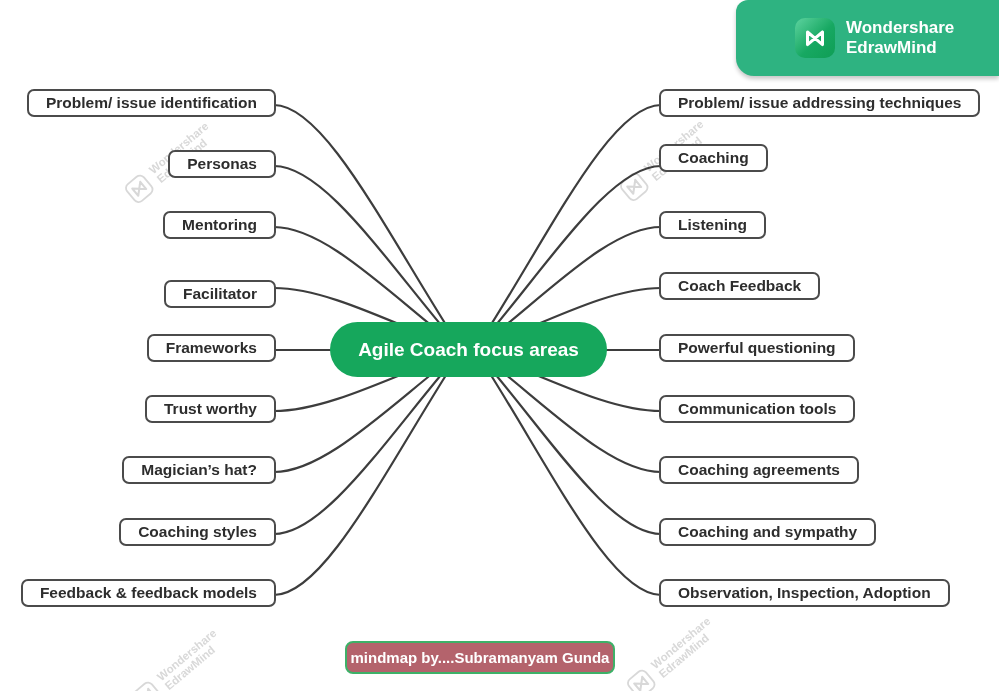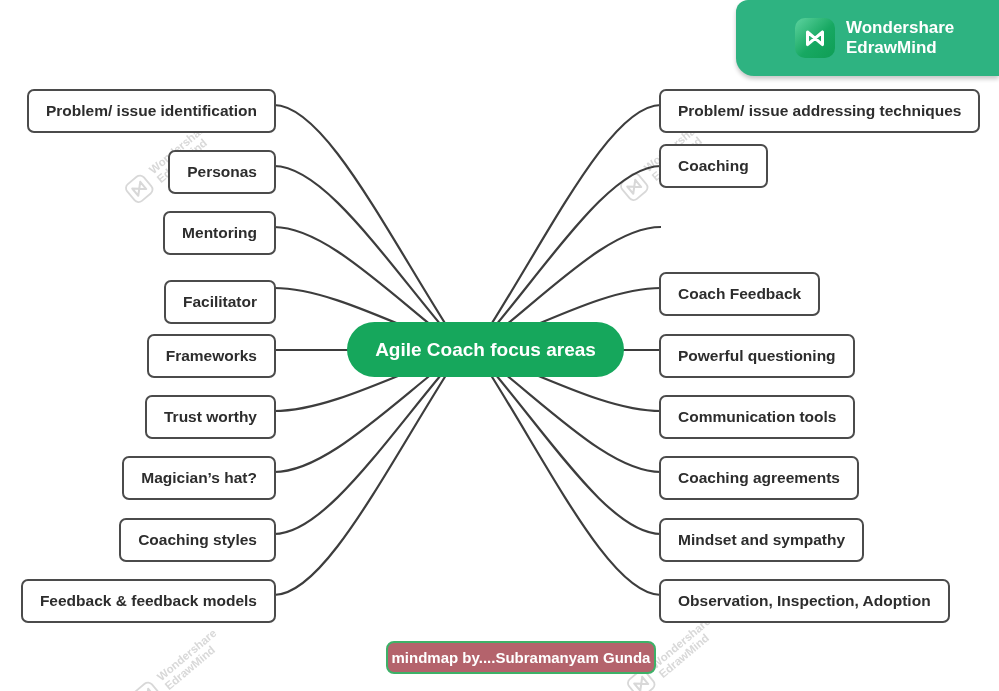--- a/index.html
+++ b/index.html
@@ -3,36 +3,36 @@
 <meta charset="utf-8">
 <style>
   html,body{margin:0;padding:0;background:#ffffff;font-family:"Liberation Sans",sans-serif;}
   #stage{position:relative;width:999px;height:691px;background:#ffffff;overflow:hidden;}
 
   
   #edges{position:absolute;left:0;top:0;width:999px;height:691px;z-index:1;}
   #edges path{fill:none;stroke:var(--edge,#3d3d3d);stroke-width:2.2;}
 
   
-  .topic{position:absolute;z-index:2;box-sizing:border-box;height:44px;display:flex;align-items:center;
+  .topic{position:absolute;z-index:2;box-sizing:border-box;height:16px;display:flex;align-items:center;
          background:var(--node-bg,#fff);border:2px solid var(--node-border,#4b4b4b);border-radius:7px;
-         padding:0 17px;font-size:15.5px;font-weight:bold;color:var(--node-text,#2d2d2d);white-space:nowrap;}
+         padding:12px 17px;font-size:15.5px;font-weight:bold;color:var(--node-text,#2d2d2d);white-space:nowrap;}
   .topic-left{right:723px;}
   .topic-right{left:659px;}
 
   
-  .central{position:absolute;z-index:3;left:347px;top:322px;width:277px;height:55px;
+  .central{position:absolute;z-index:3;left:330px;top:322px;width:277px;height:55px;
            background:var(--center-bg,#16a75c);border-radius:28px;display:flex;align-items:center;justify-content:center;
            color:var(--center-text,#fff);font-size:19px;font-weight:bold;}
 
   
   .credit{position:absolute;z-index:3;left:345px;top:641px;width:270px;height:33px;box-sizing:border-box;
           background:var(--credit-bg,#b4636c);border:2px solid var(--credit-border,#3db168);border-radius:8px;
           display:flex;align-items:center;justify-content:center;color:var(--credit-text,#fff);
-          font-size:15px;font-weight:bold;white-space:nowrap;margin-left:41px;}
+          font-size:15px;font-weight:bold;white-space:nowrap;}
 
   
   .banner{position:absolute;z-index:4;left:736px;top:0;width:263px;height:76px;
           background:var(--banner-bg,#2eb381);border-radius:12px 0 0 18px;
           display:flex;align-items:center;padding-left:59px;box-sizing:border-box;gap:11px;
           box-shadow:0 3px 4px rgba(0,0,0,0.22);}
   .banner-icon{width:40px;height:40px;border-radius:10px;flex:0 0 auto;
                background:linear-gradient(135deg,#5ed3a0 0%,#17a862 55%,#0f9e55 100%);
                display:flex;align-items:center;justify-content:center;}
   .banner-text{color:var(--banner-text,#fff);font-size:17px;font-weight:bold;line-height:20px;}
@@ -115,25 +115,26 @@
   <div class="topic topic-left" style="top:211px">Mentoring</div>
   <div class="topic topic-left" style="top:280px">Facilitator</div>
   <div class="topic topic-left" style="top:334px">Frameworks</div>
   <div class="topic topic-left" style="top:395px">Trust worthy</div>
   <div class="topic topic-left" style="top:456px">Magician’s hat?</div>
   <div class="topic topic-left" style="top:518px">Coaching styles</div>
   <div class="topic topic-left" style="top:579px">Feedback &amp; feedback models</div>
 
   <div class="topic topic-right" style="top:89px">Problem/ issue addressing techniques</div>
   <div class="topic topic-right" style="top:144px">Coaching</div>
+  <div class="topic topic-right" style="top:211px">Listening</div>
   <div class="topic topic-right" style="top:272px">Coach Feedback</div>
   <div class="topic topic-right" style="top:334px">Powerful questioning</div>
   <div class="topic topic-right" style="top:395px">Communication tools</div>
   <div class="topic topic-right" style="top:456px">Coaching agreements</div>
-  <div class="topic topic-right" style="top:518px">Mindset and sympathy</div>
+  <div class="topic topic-right" style="top:518px">Coaching and sympathy</div>
   <div class="topic topic-right" style="top:579px">Observation, Inspection, Adoption</div>
 
   <div class="central">Agile Coach focus areas</div>
 
   <div class="credit">mindmap by....Subramanyam Gunda</div>
 
   <div class="banner">
     <div class="banner-icon">
       <svg width="30" height="30" viewBox="0 0 100 100">
         <path d="M25 72 L25 30 L75 72 L75 30 M25 72 L75 30" fill="none" stroke="#ffffff" stroke-width="10" stroke-linecap="round" stroke-linejoin="round"></path>

